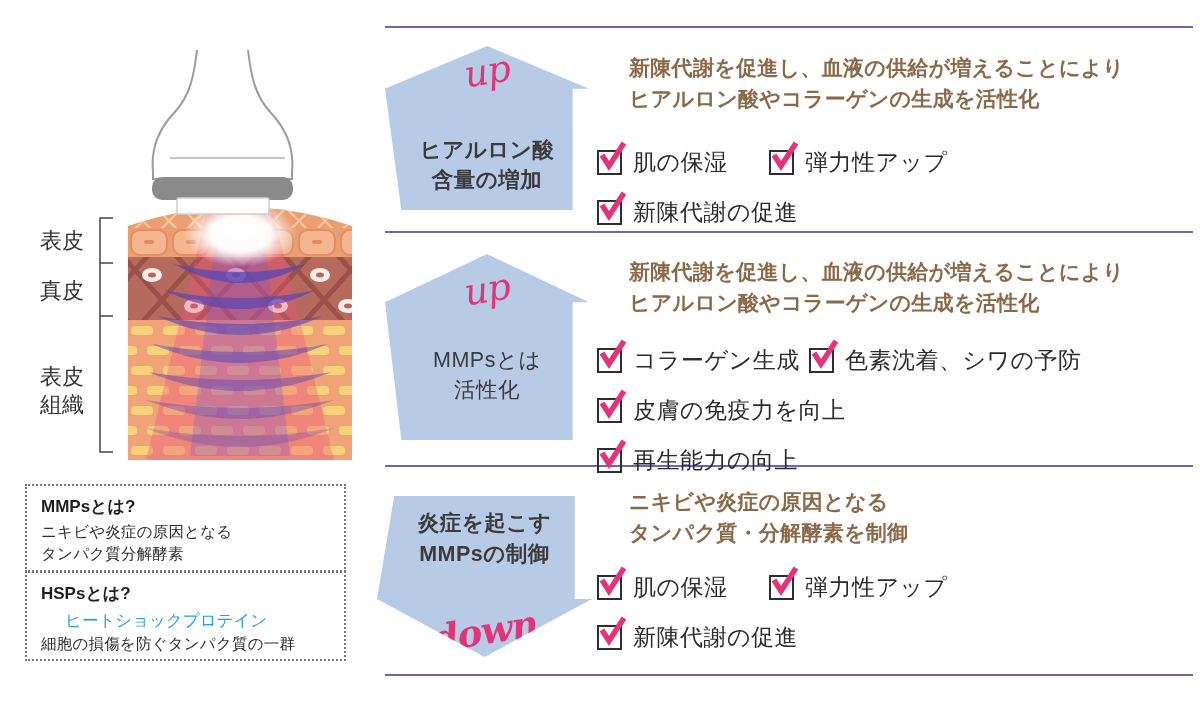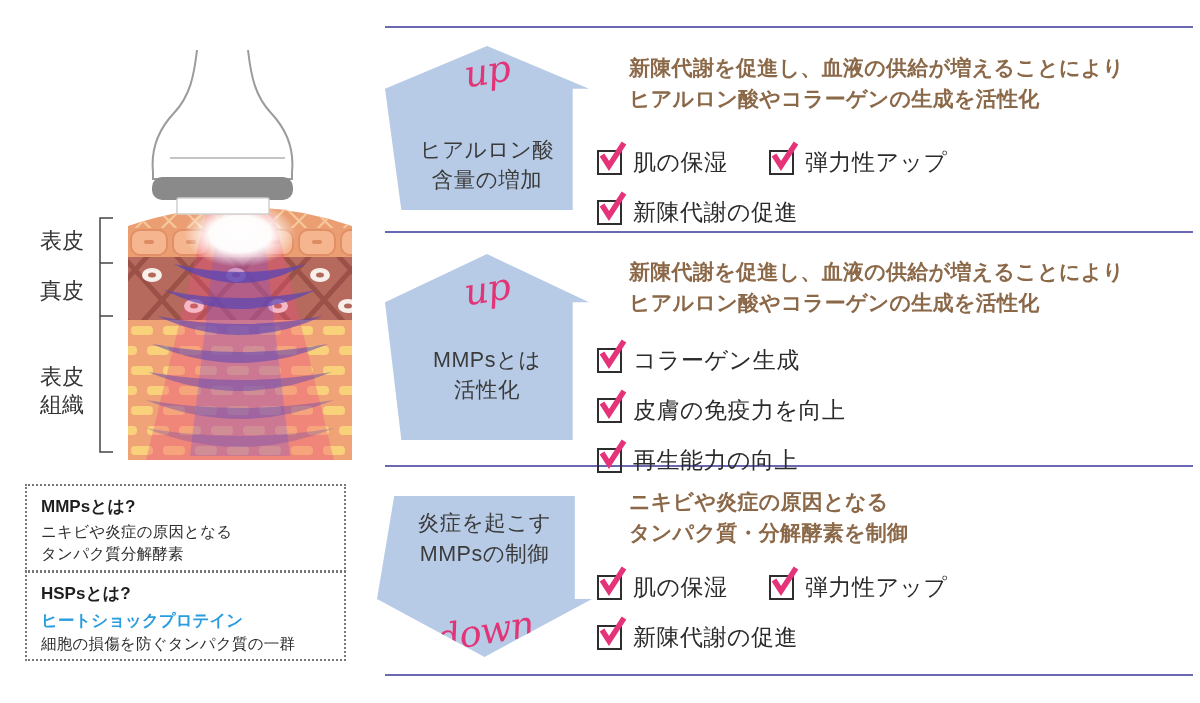--- a/index.html
+++ b/index.html
@@ -8,21 +8,21 @@
     font-family:"Liberation Sans","DejaVu Sans",sans-serif; color:#2b2b2b;
   }
   .abs { position:absolute; }
 
   
   .divider { position:absolute; left:385px; width:808px; height:2px; background:var(--divider,#6a67b3); }
 
   
   .arrow { position:absolute; background:var(--arrow-blue,#b7cbe7); }
   .arrow-up   { clip-path:polygon(50% 0, 100% 26%, 92% 26%, 92% 100%, 8% 100%, 0 26%); }
-  .arrow-down { clip-path:polygon(8% 0, 92% 0, 92% 64%, 100% 64%, 50% 100%, 0 64%); }
+  .arrow-down { clip-path:polygon(8% 0, 92% 0, 92% 64%, 100% 64%, 50% 100%, 0 64%);font-weight:bold; }
   .arrow-label { position:absolute; left:0; right:0; text-align:center;
                  font-size:21.5px; line-height:1.42; color:#3b3b3b; letter-spacing:0.5px; }
   .script-word { position:absolute; left:50%; transform:translateX(-50%) rotate(-9deg);
                  font-family:"DejaVu Serif","Liberation Serif",serif; font-style:italic;
                  font-size:37px; color:var(--accent-pink,#e23577); letter-spacing:-1px; }
 
   
   .sec-right { position:absolute; left:597px; }
   .desc { font-weight:bold; color:var(--brown,#8b6848); font-size:21px; line-height:31px; letter-spacing:0.3px;margin-left:32px; }
   .rows .row { display:flex; align-items:center; margin-bottom:9px; }
@@ -30,21 +30,21 @@
   .check-item .lbl { font-size:23px; color:#2b2b2b; margin-left:11px; letter-spacing:0.5px; }
   .w172 { min-width:172px; } .w212 { min-width:212px; }
   .cb { position:relative; width:21px; height:21px; border:2.5px solid #2e2e2e; flex:none; }
   .cb svg { position:absolute; left:-2px; top:-12px; overflow:visible; }
 
   
   .info-box { position:absolute; left:25px; width:321px; box-sizing:border-box;
               border:2px dotted #777; padding:9px 14px 6px 14px; background:#fff; }
   .info-title { font-size:17px; font-weight:bold; color:#1e1e1e; margin-bottom:3px; }
   .info-line { font-size:15.5px; color:#2e2e2e; line-height:1.45; letter-spacing:0.2px; }
-  .info-highlight { font-size:16.5px; font-weight:bold; color:var(--link-blue,#2a9ce0); line-height:1.5; }
+  .info-highlight { font-size:16.5px; font-weight:normal; color:var(--link-blue,#2a9ce0); line-height:1.5;margin-left:24px; }
 </style>
 </head>
 <body>
 
 <div class="canvas">
 
   <svg class="abs" style="left:20px; top:25px;" width="352" height="435" viewBox="20 25 352 435">
     <defs>
       <clipPath id="skinClip">
           <path d="M128 460 L128 226 Q240 188 352 226 L352 460 Z"></path>
@@ -151,21 +151,21 @@
     <div class="info-line">細胞の損傷を防ぐタンパク質の一群</div>
   </div>
 
   <div class="divider" style="top:26px"></div>
   <div class="divider" style="top:231px"></div>
   <div class="divider" style="top:465px"></div>
   <div class="divider" style="top:674px"></div>
 
   <div class="arrow arrow-up" style="left:385px; top:46px; width:204px; height:164px;">
     <span class="script-word" style="top:4px;">up</span>
-    <div class="arrow-label" style="bottom:14px;">
+    <div class="arrow-label" style="bottom:14px;font-weight:bold;">
       <div>ヒアルロン酸</div>
       <div>含量の増加</div>
     </div>
   </div>
   <div class="sec-right" style="top:52px;">
     <div class="desc">
       <div>新陳代謝を促進し、血液の供給が増えることにより</div>
       <div>ヒアルロン酸やコラーゲンの生成を活性化</div>
     </div>
     <div class="rows" style="margin-top:23px;">
@@ -215,20 +215,28 @@
     <div class="rows" style="margin-top:17px;">
       <div class="row">
         <div class="check-item w212">
           <span class="cb">
               <svg width="30" height="30" viewBox="0 0 30 30">
                 <path d="M5 15 L12 26 L27 3" stroke="#e43378" stroke-width="5.5" fill="none"></path>
               </svg>
             </span>
           <span class="lbl">コラーゲン生成</span>
         </div>
+        <div class="check-item">
+          <span class="cb">
+              <svg width="30" height="30" viewBox="0 0 30 30">
+                <path d="M5 15 L12 26 L27 3" stroke="#e43378" stroke-width="5.5" fill="none"></path>
+              </svg>
+            </span>
+          <span class="lbl">色素沈着、シワの予防</span>
+        </div>
       </div>
       <div class="row">
         <div class="check-item">
           <span class="cb">
               <svg width="30" height="30" viewBox="0 0 30 30">
                 <path d="M5 15 L12 26 L27 3" stroke="#e43378" stroke-width="5.5" fill="none"></path>
               </svg>
             </span>
           <span class="lbl">皮膚の免疫力を向上</span>
         </div>

